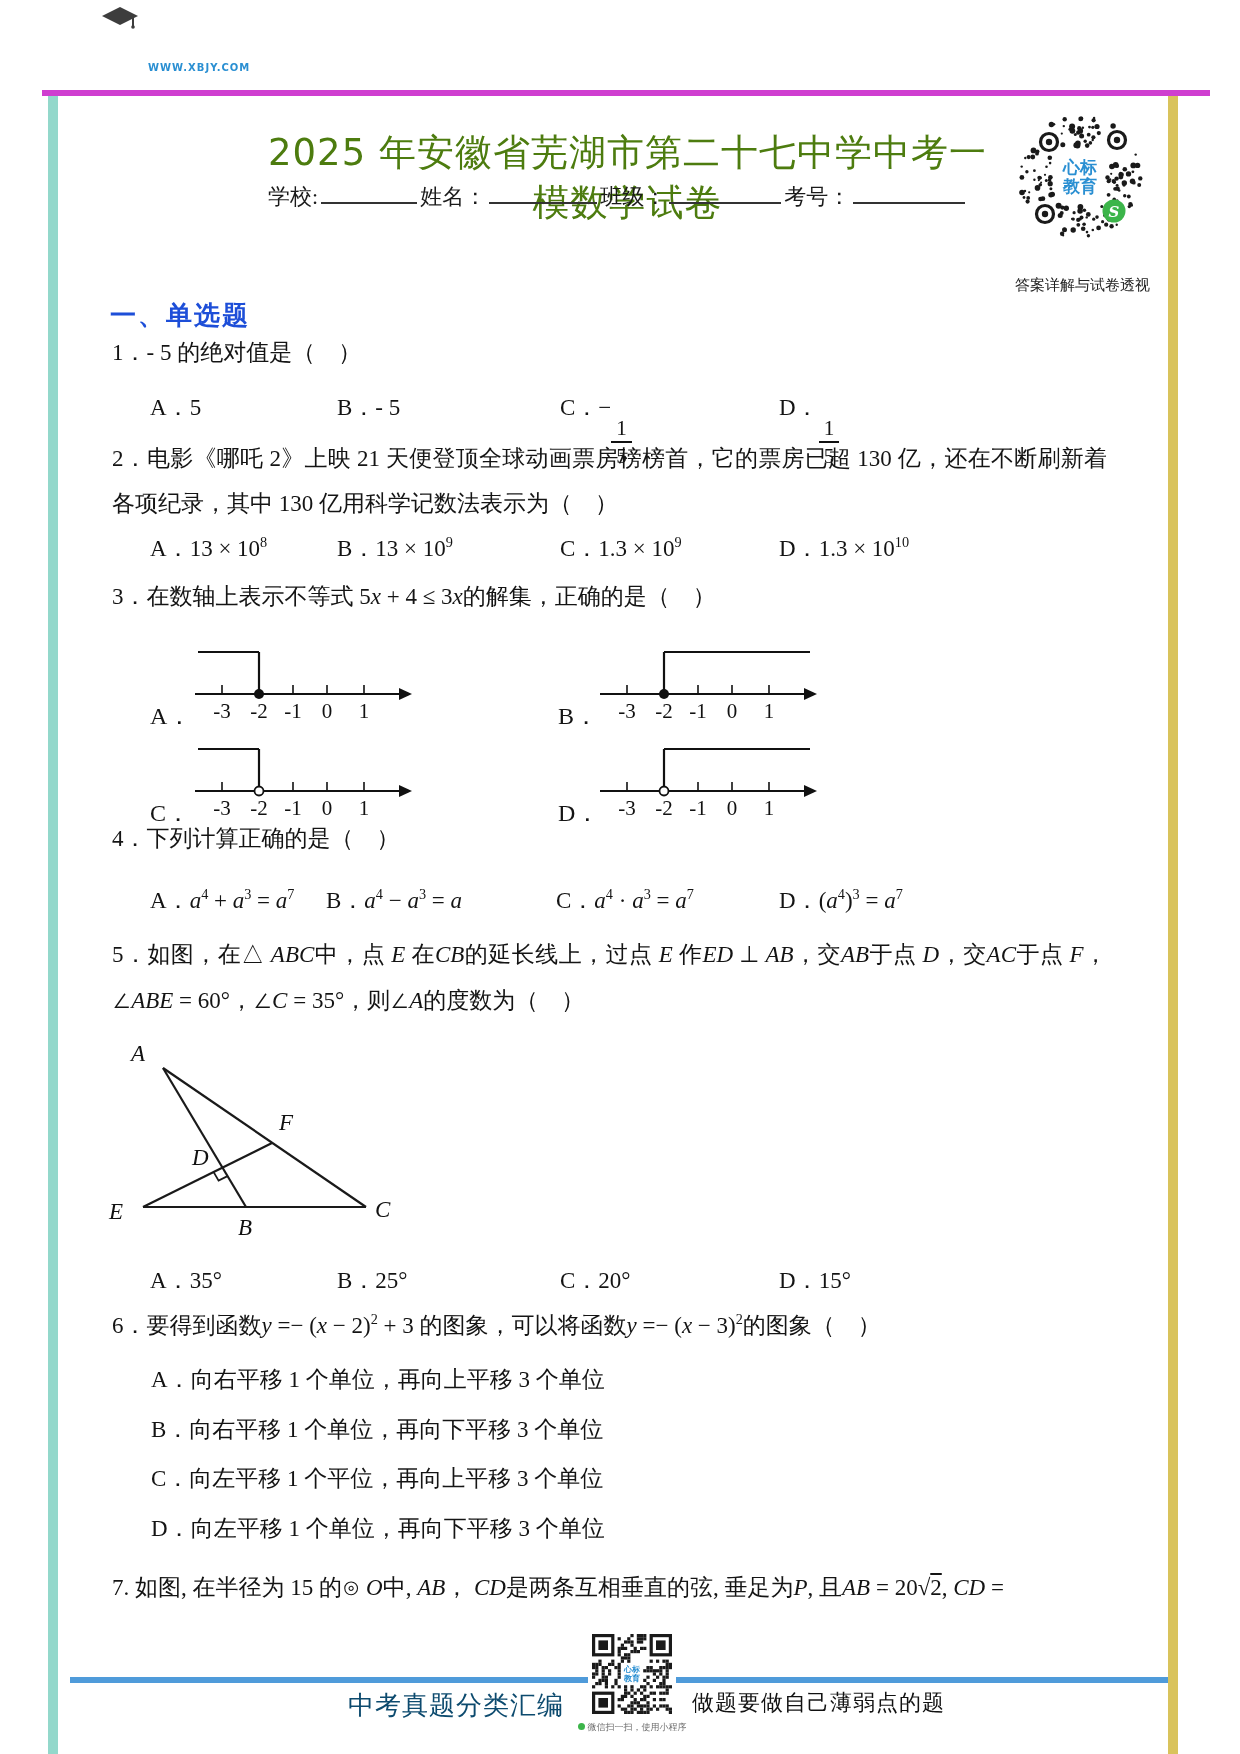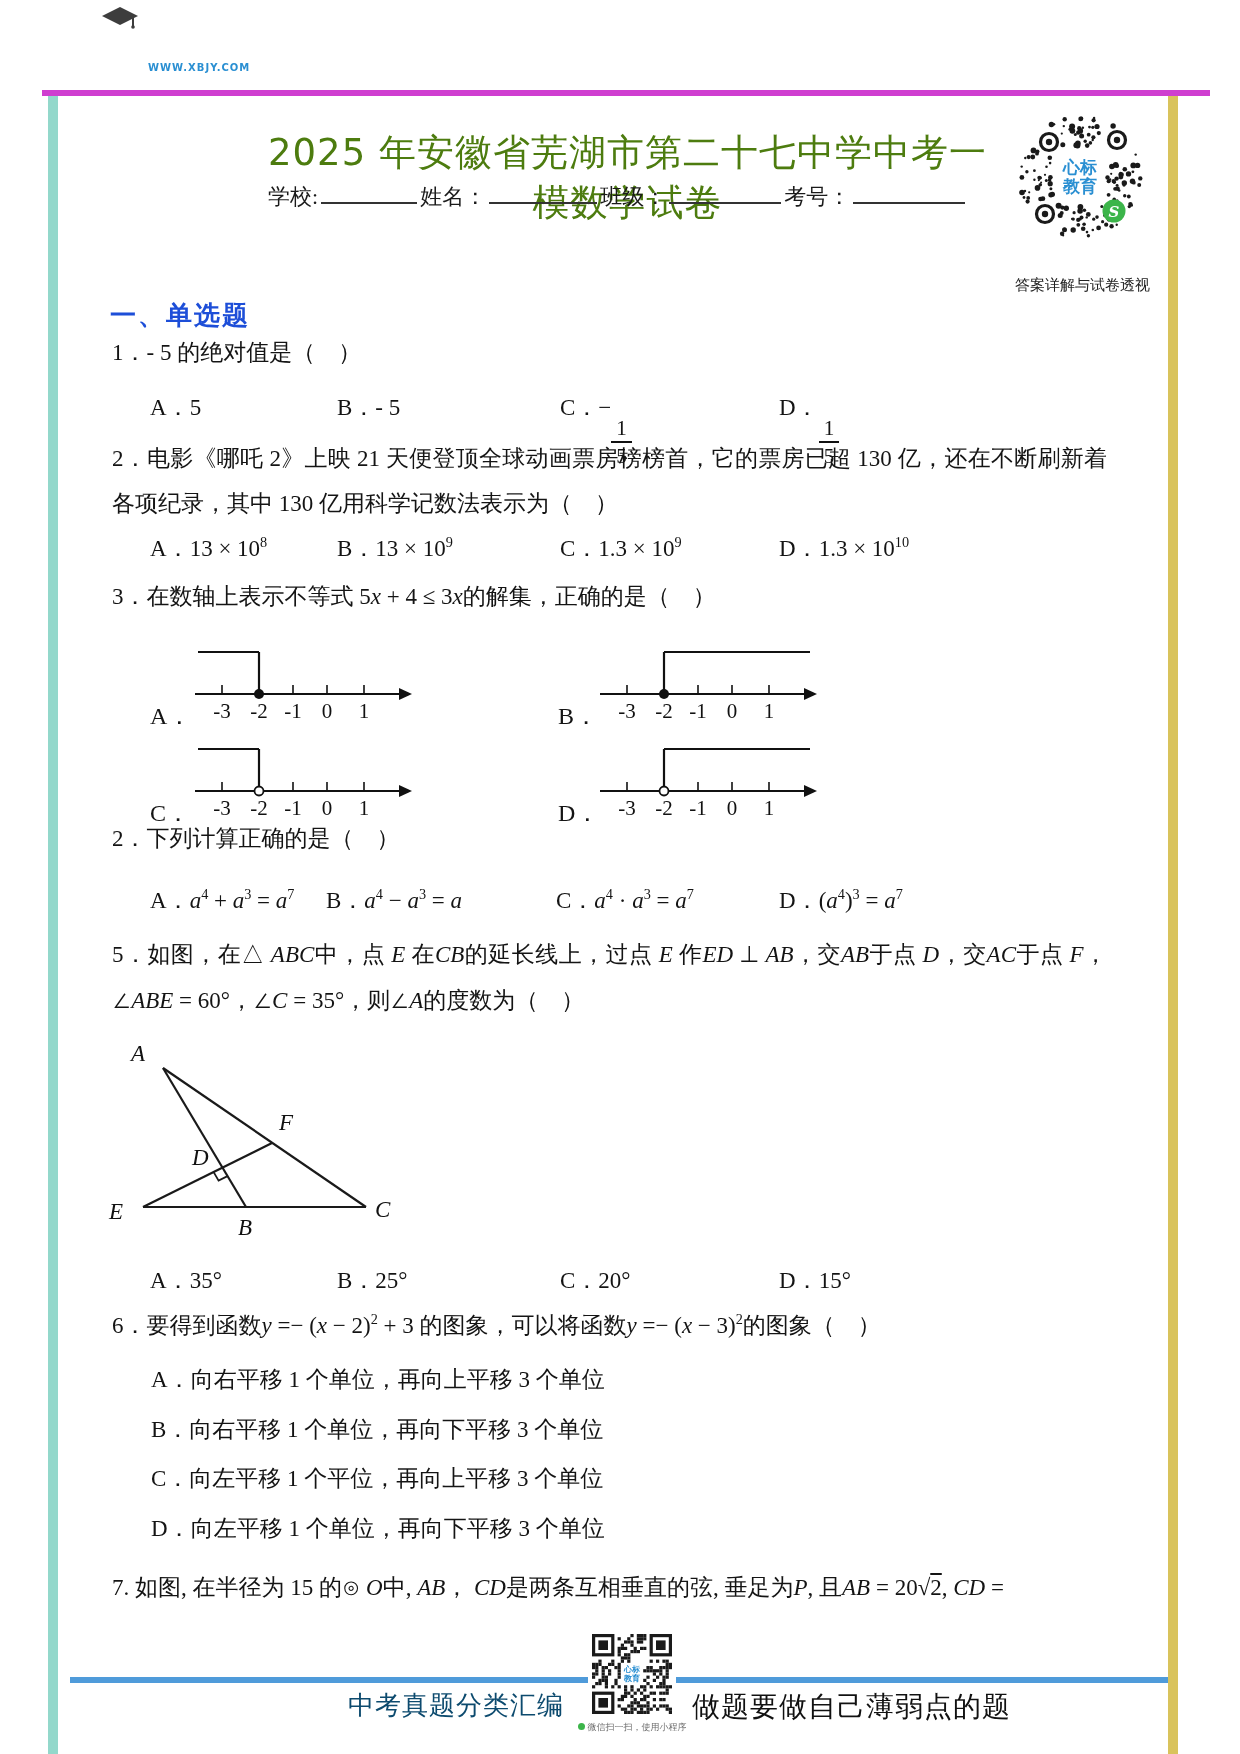--- a/index.html
+++ b/index.html
@@ -42,21 +42,21 @@
   .frac .fn{padding:0 5px 2px;border-bottom:2px solid #111;}
   .frac .fd{padding-top:2px;}
   .ol{text-decoration:overline;}
 
   .nl-label{font-size:24px;}
   .q6opt{left:151px;font-size:23px;white-space:nowrap;}
 
   
   .footer-rule{left:70px;top:1677px;width:1098px;height:6px;background:#4f9bda;}
   .footer-left{left:348px;top:1688px;font-size:26px;color:#0c4a6e;font-family:"DejaVu Sans", sans-serif;letter-spacing:1px;}
-  .footer-right{left:692px;top:1688px;font-size:28px;color:#111;font-family:Liberation Serif, serif;letter-spacing:1px;}
+  .footer-right{left:692px;top:1688px;font-size:22px;color:#111;font-family:Liberation Serif, serif;letter-spacing:1px;}
   .qr-bottom-box{left:588px;top:1630px;width:88px;height:92px;background:#fff;}
   .qr-bottom{left:592px;top:1634px;width:80px;height:80px;}
   .qr-bottom-caption{left:552px;top:1721px;width:160px;text-align:center;font-size:9px;color:#6a6a6a;
                      font-family:"DejaVu Sans", sans-serif;}
   .green-dot{display:inline-block;width:7px;height:7px;border-radius:50%;background:#3cb54a;margin-right:3px;}
   svg text.it{font-family:"Liberation Serif", serif;font-style:italic;}
 </style>
 </head>
 <body>
 
@@ -339,21 +339,21 @@
         <text x="100" y="88" text-anchor="middle" font-size="21" fill="#111">-1</text>
         <line x1="134" y1="55" x2="134" y2="64" stroke="#111" stroke-width="1.6"></line>
         <text x="134" y="88" text-anchor="middle" font-size="21" fill="#111">0</text>
         <line x1="171" y1="55" x2="171" y2="64" stroke="#111" stroke-width="1.6"></line>
         <text x="171" y="88" text-anchor="middle" font-size="21" fill="#111">1</text>
         <line x1="66" y1="64" x2="66" y2="22" stroke="#111" stroke-width="2.2"></line>
         <line x1="66" y1="22" x2="212" y2="22" stroke="#111" stroke-width="2.2"></line>
         <circle cx="66" cy="64" r="4.5" fill="#fff" stroke="#111" stroke-width="1.8"></circle>
       </svg></div>
 
-  <div class="abs stem" style="top:823px">2．下列计算正确的是（　）</div>
+  <div class="abs stem" style="top:823px">4．下列计算正确的是（　）</div>
   <div class="abs optrow" style="top:885px">
     <span class="opt" style="left:150px"><span>A．</span><span><i>a</i><sup>4</sup> + <i>a</i><sup>3</sup> = <i>a</i><sup>7</sup></span></span>
     <span class="opt" style="left:326px"><span>B．</span><span><i>a</i><sup>4</sup> − <i>a</i><sup>3</sup> = <i>a</i></span></span>
     <span class="opt" style="left:556px"><span>C．</span><span><i>a</i><sup>4</sup> · <i>a</i><sup>3</sup> = <i>a</i><sup>7</sup></span></span>
     <span class="opt" style="left:779px"><span>D．</span><span>(<i>a</i><sup>4</sup>)<sup>3</sup> = <i>a</i><sup>7</sup></span></span>
   </div>
 
   <div class="abs stem para" style="top:932px;line-height:46px">5．如图，在△ <i>ABC</i>中，点 <i>E</i> 在<i>CB</i>的延长线上，过点 <i>E</i> 作<i>ED</i> ⊥ <i>AB</i>，交<i>AB</i>于点 <i>D</i>，交<i>AC</i>于点 <i>F</i>，∠<i>ABE</i> = 60°，∠<i>C</i> = 35°，则∠<i>A</i>的度数为（　）</div>
 
   <div class="abs" style="left:95px;top:1035px">

